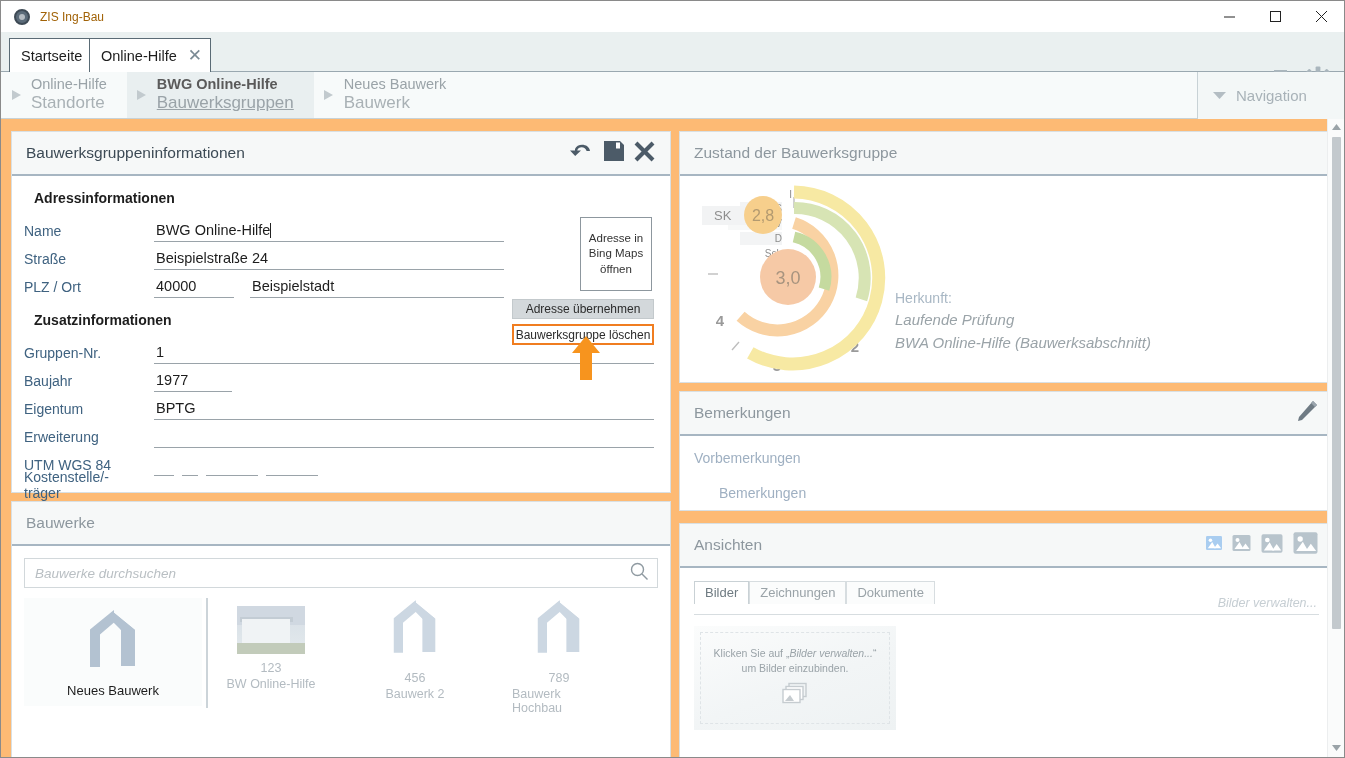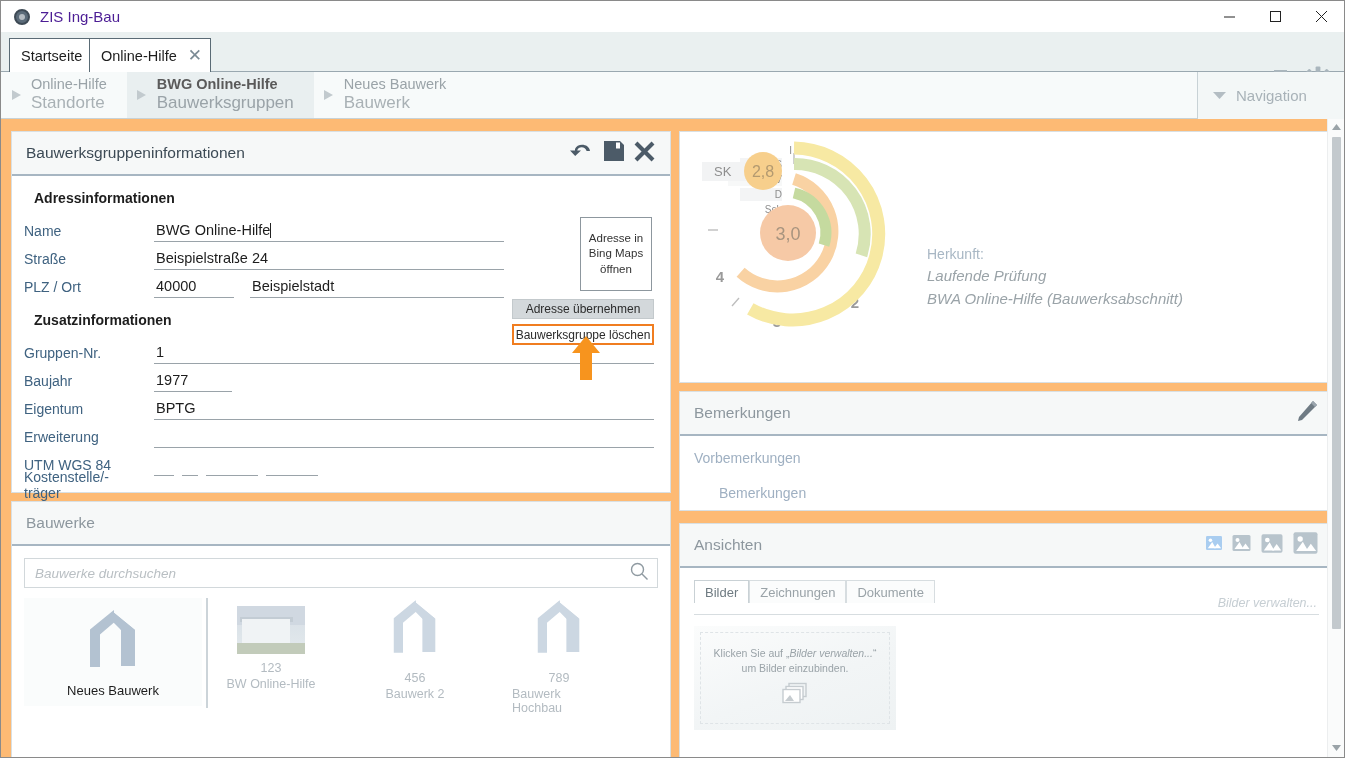--- a/index.html
+++ b/index.html
@@ -8,21 +8,21 @@
     font-family:"Liberation Sans",sans-serif;
     background:#ffffff;
     -webkit-font-smoothing:antialiased;
   }
   .app{position:relative;width:1345px;height:758px;box-sizing:border-box;border:1px solid #8a8a8a;background:#ffffff;overflow:hidden;}
 
   
   .titlebar{position:absolute;left:0;top:0;width:100%;height:31px;background:#ffffff;display:flex;align-items:center;}
   .titlebar .appicon{width:16px;height:16px;border-radius:50%;background:#5b6b79;border:2px solid #3e4a55;margin-left:13px;margin-right:10px;box-sizing:border-box;position:relative;}
   .titlebar .appicon::after{content:"";position:absolute;left:3px;top:3px;right:3px;bottom:3px;border-radius:50%;background:#ffffff;opacity:.55;}
-  .titlebar .apptitle{font-size:15px;color:#4c1d95;}
+  .titlebar .apptitle{font-size:12px;color:#a16207;}
   .wbtns{position:absolute;right:0;top:0;height:31px;display:flex;}
   .wbtn{width:46px;height:31px;display:flex;align-items:center;justify-content:center;color:#252525;font-size:13px;}
   .wbtn svg{display:block;}
 
   
   .tabstrip{position:absolute;left:0;top:31px;width:100%;height:40px;background:#eaf0f0;border-bottom:1px solid #9aa8b0;box-sizing:border-box;}
   .tab{position:absolute;top:6px;height:34px;background:#ffffff;border:1px solid #5a6b75;border-bottom:none;box-sizing:border-box;display:flex;align-items:center;padding:0 11px;font-size:14.5px;color:#1d1d1d;}
   .tab.t1{left:8px;}
   .tab.t2{left:88px;padding-right:8px;}
   .tab .tabclose{margin-left:11px;color:#7b8b95;font-size:17px;line-height:1;font-weight:300;}
@@ -31,21 +31,21 @@
 
   
   .crumbbar{position:absolute;left:0;top:71px;width:100%;height:47px;background:#f7fafa;border-bottom:1px solid #c8d2d6;box-sizing:border-box;display:flex;align-items:stretch;}
   .crumb{display:flex;align-items:center;padding:0 6px 0 0;}
   .crumb .arr{width:30px;display:flex;align-items:center;justify-content:center;}
   .crumb .txt{display:flex;flex-direction:column;justify-content:center;padding-right:14px;}
   .crumb .l1{font-size:14.5px;color:#9aa3a8;line-height:1.15;}
   .crumb .l2{font-size:17px;color:#a9b1b5;line-height:1.3;}
   .crumb.active{background:#e9eff0;}
   .crumb.active .l1{color:#5a5a5a;font-weight:bold;}
-  .crumb.active .l2{color:#9aa3a8;}
+  .crumb.active .l2{color:#9aa3a8;text-decoration:underline;}
   .navbox{position:absolute;right:0;top:71px;width:147px;height:47px;background:#f3f7f7;border-left:1px solid #c8d2d6;box-sizing:border-box;display:flex;align-items:center;gap:9px;padding-left:14px;}
   .navbox .cap{font-size:15px;color:#a8b2b8;}
 
   
   .canvas{position:absolute;left:0;top:118px;right:0;bottom:0;background:#fdba74;}
 
   .panel{position:absolute;background:#ffffff;border:1px solid #d9e0e3;box-sizing:border-box;}
   .panel > .phead{height:44px;background:#f6f8f8;border-bottom:2px solid #a7b6c2;display:flex;align-items:center;padding:0 14px;box-sizing:border-box;}
   .phead .ptitle{font-size:15.5px;color:#3c4a55;}
   .phead .ptitle.light{color:#8d979e;}
@@ -86,32 +86,32 @@
   .thumb .bld{position:absolute;left:8%;top:28%;width:70%;height:52%;background:#eef2f4;}
   .thumb .roof{position:absolute;left:4%;top:22%;width:78%;height:12%;background:#b9c4cd;}
   .thumb .grnd{position:absolute;left:0;bottom:0;right:0;height:22%;background:#b8c3ae;}
 
   
   #zustand-panel{left:678px;top:12px;width:655px;height:252px;}
   #bemerkungen-panel{left:678px;top:272px;width:655px;height:120px;}
   #ansichten-panel{left:678px;top:404px;width:655px;height:340px;}
 
   .gaugearea{position:relative;height:calc(100% - 44px);}
-  .herkunft{position:absolute;left:215px;top:114px;margin-left:32px;}
+  .herkunft{position:absolute;left:215px;top:114px;}
   .herkunft .hk{font-size:14px;color:#a8b7c4;margin-bottom:3px;}
   .herkunft .hl{font-size:15px;color:#9aa3a8;font-style:italic;line-height:1.5;}
 
   .bemerk-body{padding:14px 0 0 14px;}
   .vorb{font-size:14px;color:#9fb0c2;}
   .bemk{font-size:14px;color:#9fb0c2;margin-top:19px;margin-left:25px;}
   .pencil{margin-left:auto;}
 
   .imgicons{display:flex;gap:6px;align-items:center;}
 
-  .tabsrow{margin:12px 0 0 14px;display:flex;align-items:flex-start;position:relative;height:24px;}
+  .tabsrow{margin:12px 0 0 14px;display:flex;align-items:center;position:relative;height:24px;}
   .vtab{height:23px;border:1px solid #d7dde0;border-bottom:none;background:#fbfcfc;font-size:13px;color:#9aa3a8;display:flex;align-items:center;padding:0 10px;box-sizing:border-box;}
   .vtab.sel{background:#ffffff;color:#6f7b82;border-color:#c9d1d5;position:relative;z-index:2;}
   .tabline{position:absolute;left:14px;right:14px;top:34px;height:1px;background:#d7dde0;}
   .mgrlink{position:absolute;right:16px;top:16px;font-size:12.5px;color:#c6ced3;font-style:italic;}
 
   .photoholder{position:relative;margin:22px 0 0 14px;width:202px;height:104px;background:#f4f6f7;}
   .photoholder .bgimg{position:absolute;inset:0;background:linear-gradient(160deg,#fbfcfc 0%,#f2f5f6 55%,#eef2f3 100%);}
   .photoholder .dash{position:absolute;left:6px;top:6px;right:6px;bottom:6px;border:1px dashed #dfe4e7;box-sizing:border-box;}
   .photoholder .ptxt{position:absolute;left:8px;right:8px;top:20px;text-align:center;font-size:10.5px;color:#9aa3a8;line-height:1.45;}
   .photoholder .ptxt i{font-style:italic;}
@@ -383,20 +383,23 @@
               <polygon points="26,4 48,22 34,22 26,14 12,26 12,58 4,58 4,22" fill="#ccd7e2"></polygon>
             </svg>
           </span>
           <div class="bwid" style="margin-top:11px">789</div>
           <div class="bwname">Bauwerk Hochbau</div>
         </div>
       </div>
     </div>
 
     <div class="panel" id="zustand-panel">
+      <div class="phead">
+        <div class="ptitle light">Zustand der Bauwerksgruppe</div>
+      </div>
       <div class="gaugearea">
         <svg width="260" height="208" viewBox="0 0 260 208" style="position:absolute;left:8px;top:0;">
 
           <text x="146" y="31" font-family="Liberation Sans, sans-serif" font-size="15" font-weight="bold" fill="#9a9a9a" text-anchor="middle">0</text>
           <text x="190" y="106" font-family="Liberation Sans, sans-serif" font-size="15" font-weight="bold" fill="#9a9a9a" text-anchor="middle">1</text>
           <text x="167" y="176" font-family="Liberation Sans, sans-serif" font-size="15" font-weight="bold" fill="#9a9a9a" text-anchor="middle">2</text>
           <text x="89" y="195" font-family="Liberation Sans, sans-serif" font-size="15" font-weight="bold" fill="#9a9a9a" text-anchor="middle">3</text>
           <text x="32" y="150" font-family="Liberation Sans, sans-serif" font-size="15" font-weight="bold" fill="#9a9a9a" text-anchor="middle">4</text>
 
           <g stroke="#bdbdbd" stroke-width="1.4">

